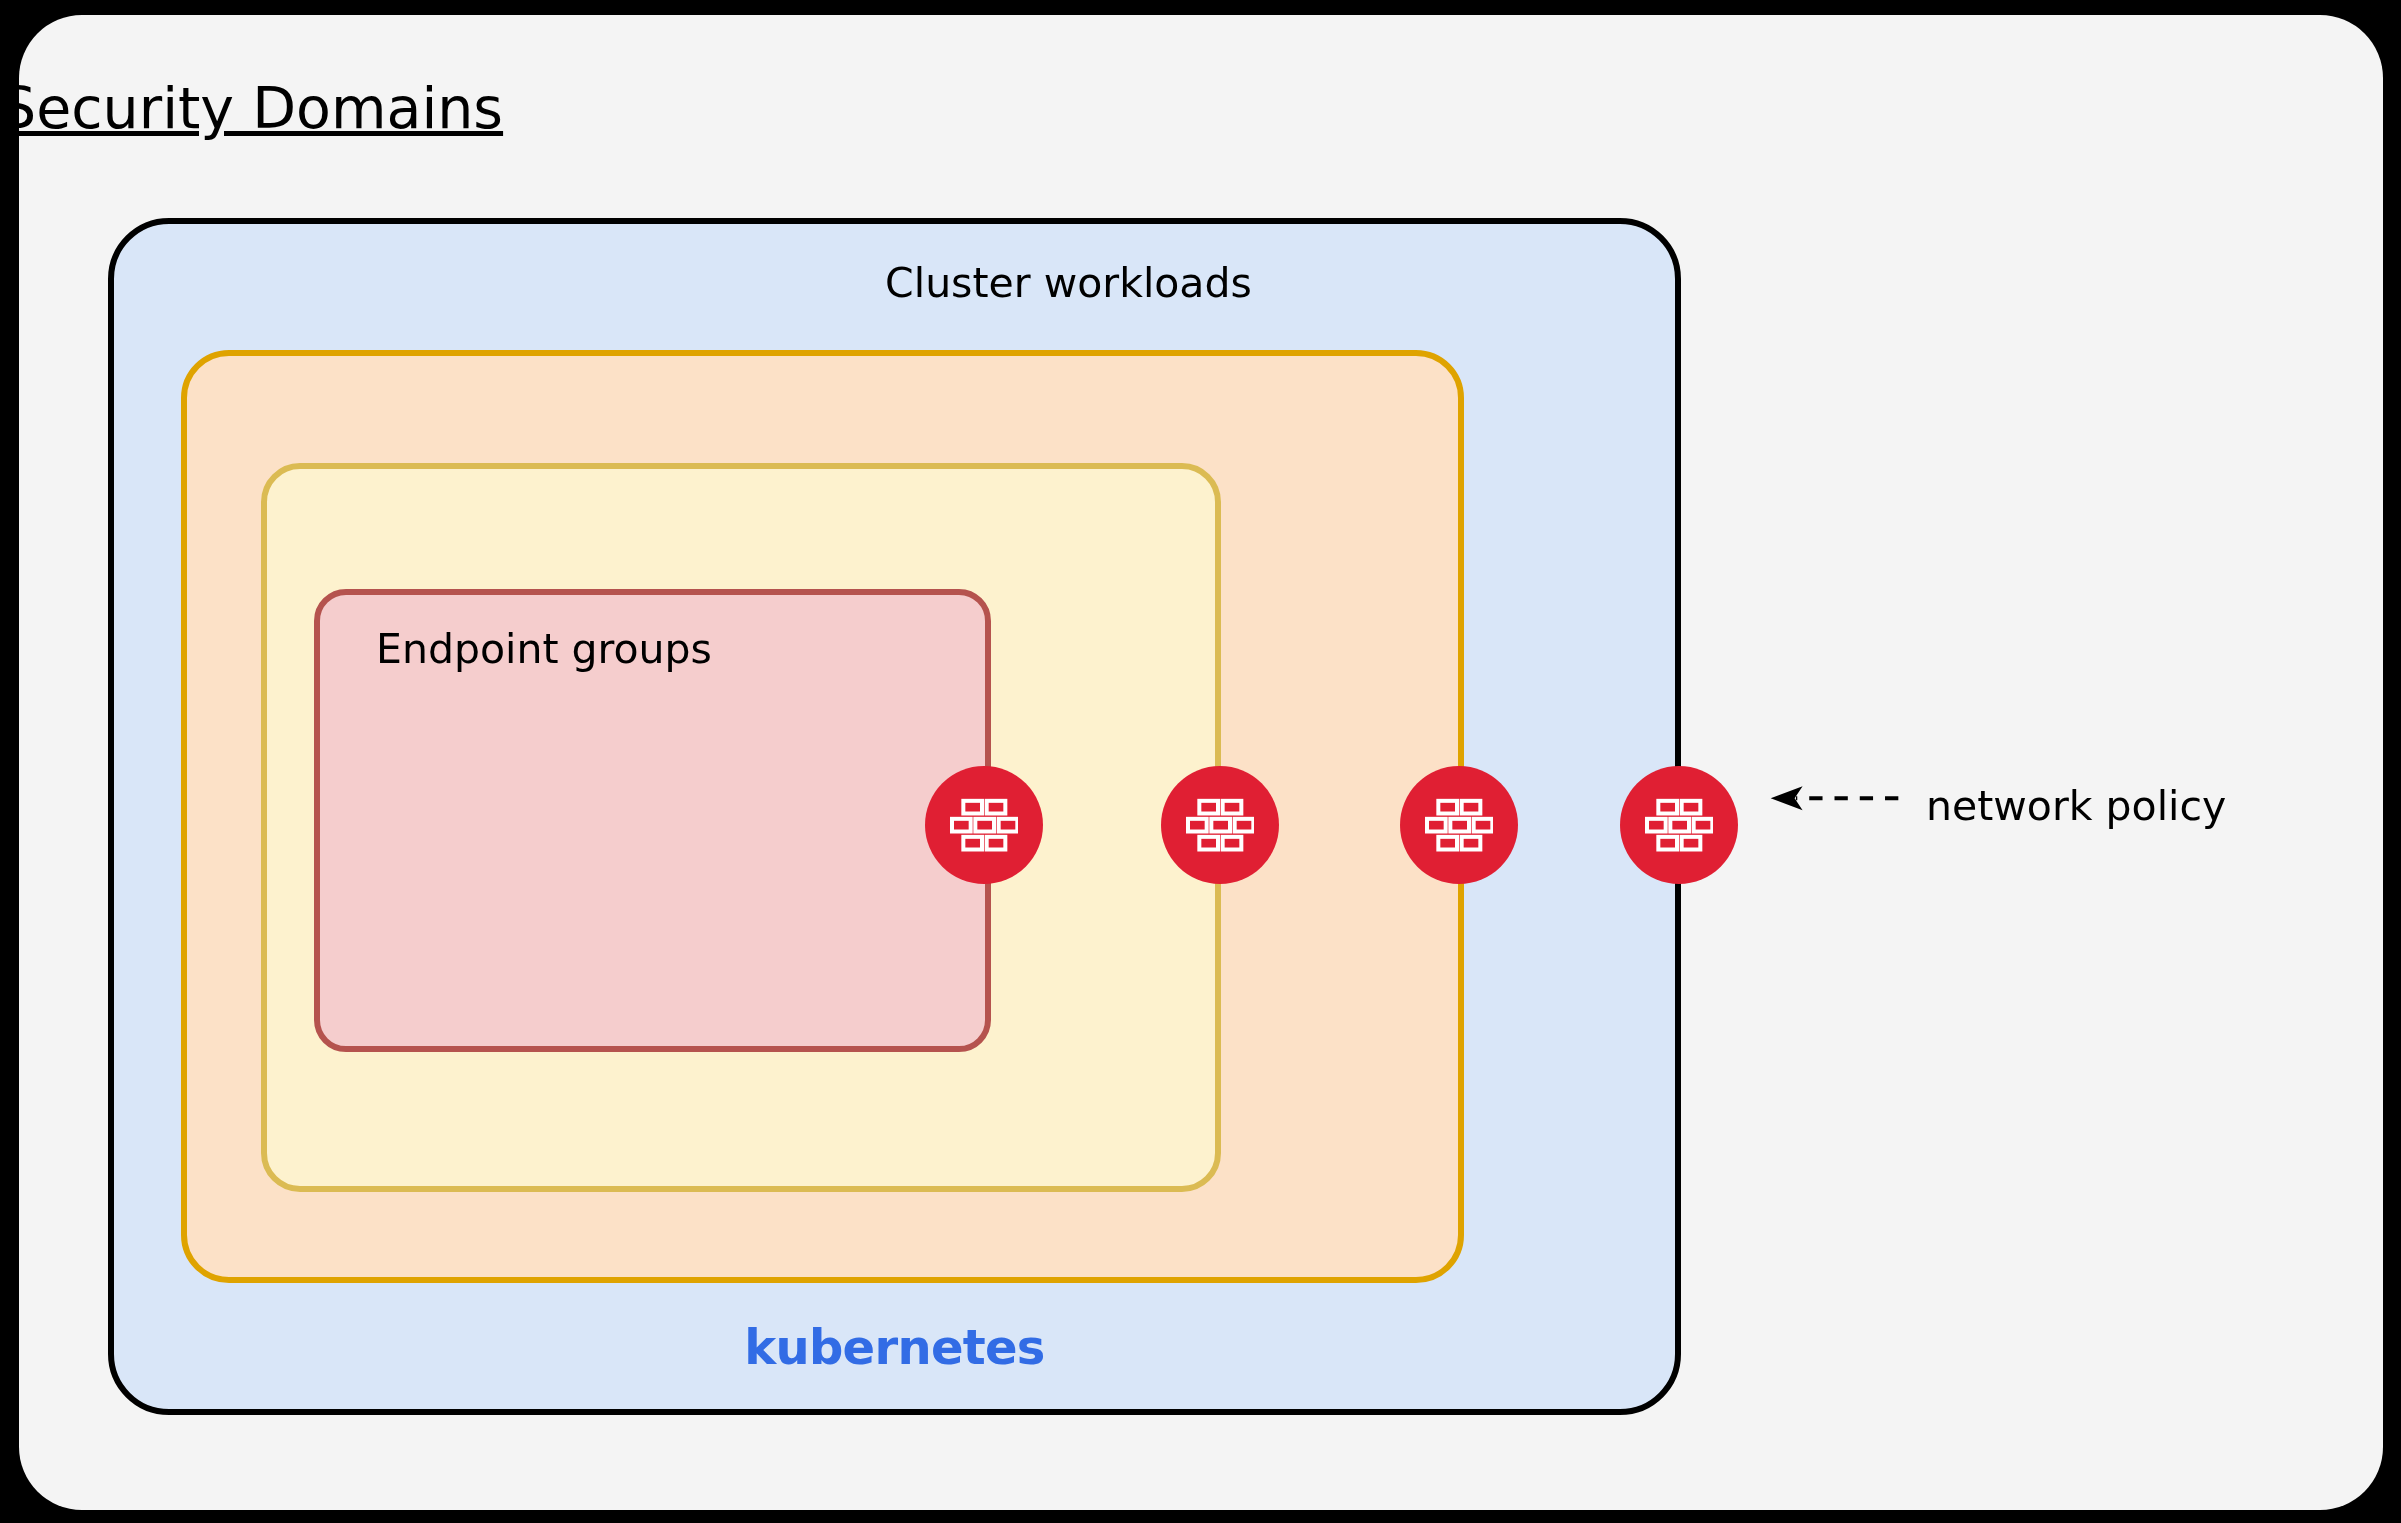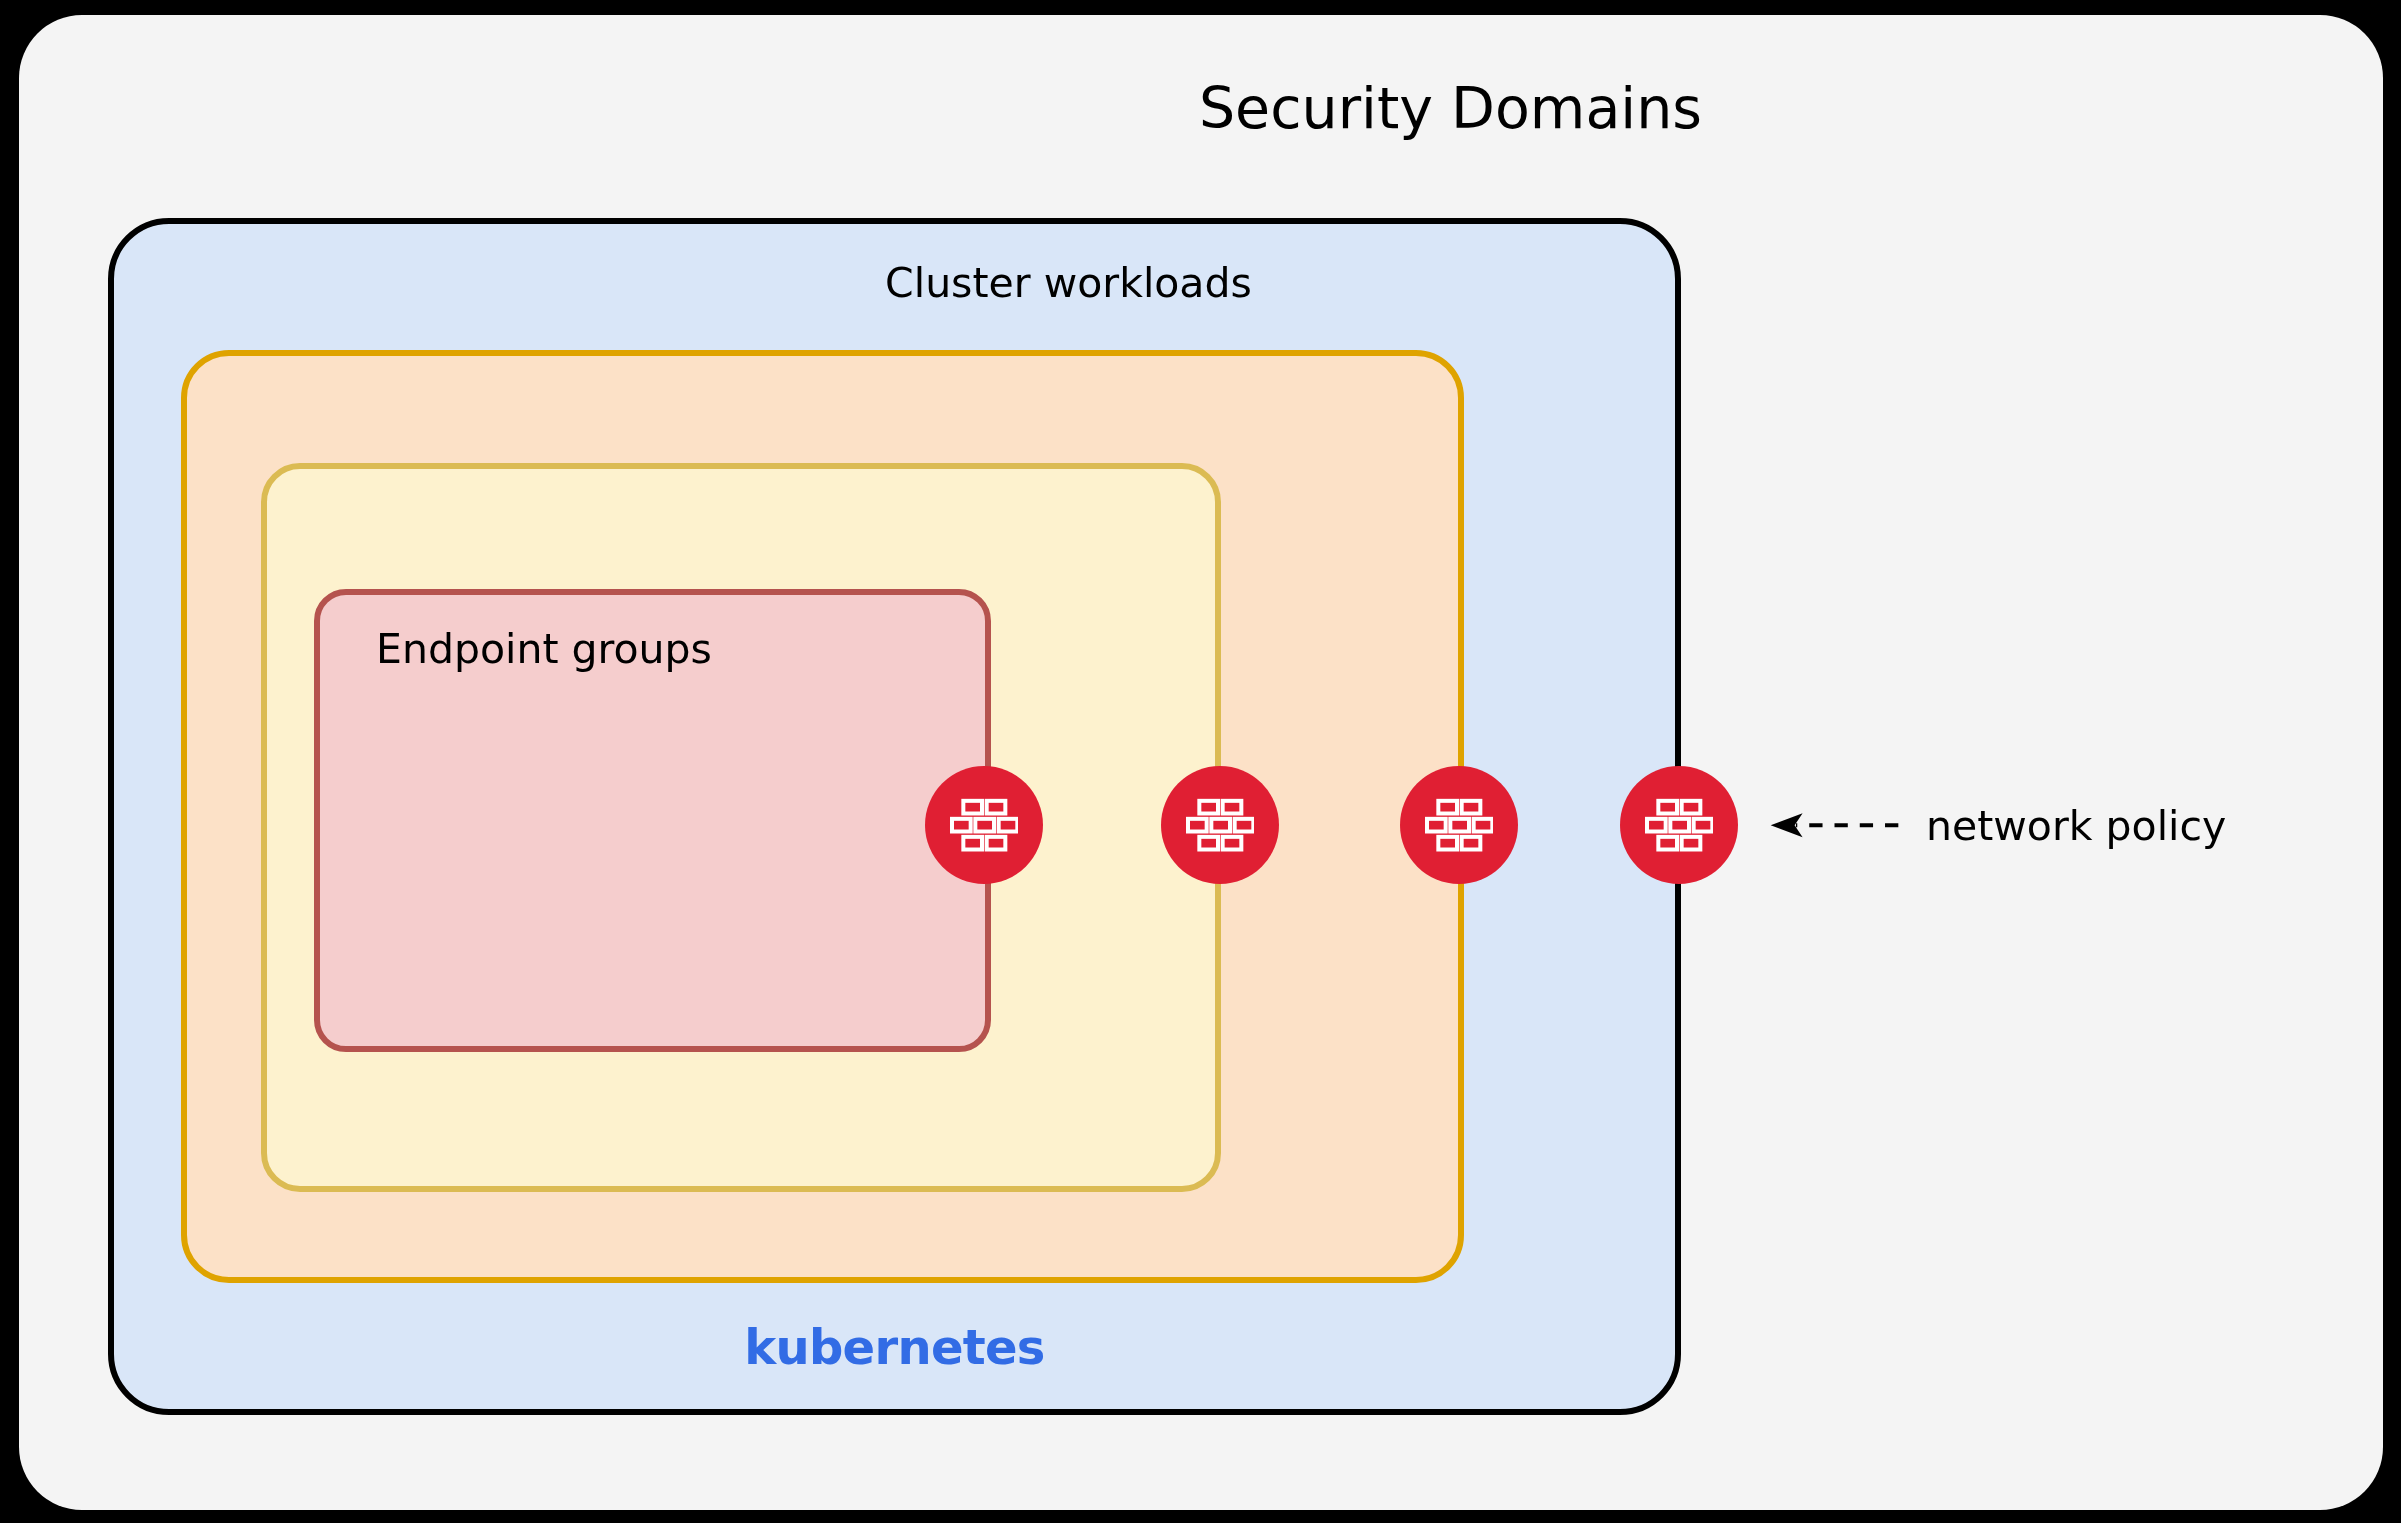--- a/index.html
+++ b/index.html
@@ -32,25 +32,26 @@
     border-radius: 63px;
     box-sizing: border-box;
   }
 
   
   .diagram-title {
     position: absolute;
     left: 0px;
     top: 80px;
     width: 1702px;
-    text-align: right;
+    text-align: left;
     font-size: 57px;
     line-height: 1;
     color: #000000;
     white-space: nowrap;
+    text-decoration: underline;
   }
 
   
   .domain-box {
     position: absolute;
     box-sizing: border-box;
   }
 
   .box-cluster {
     left: 108px;
@@ -169,21 +170,20 @@
     height: 55px;
   }
 
   
   .policy-annotation {
     position: absolute;
     left: 1768px;
     top: 785px;
     height: 81px;
     display: flex;
-    align-items: center;
   }
   .policy-arrow {
     width: 133px;
     height: 26.6px;
     position: relative;
     flex: 0 0 auto;
   }
   .policy-arrow svg { display: block; }
 
   .policy-label {

